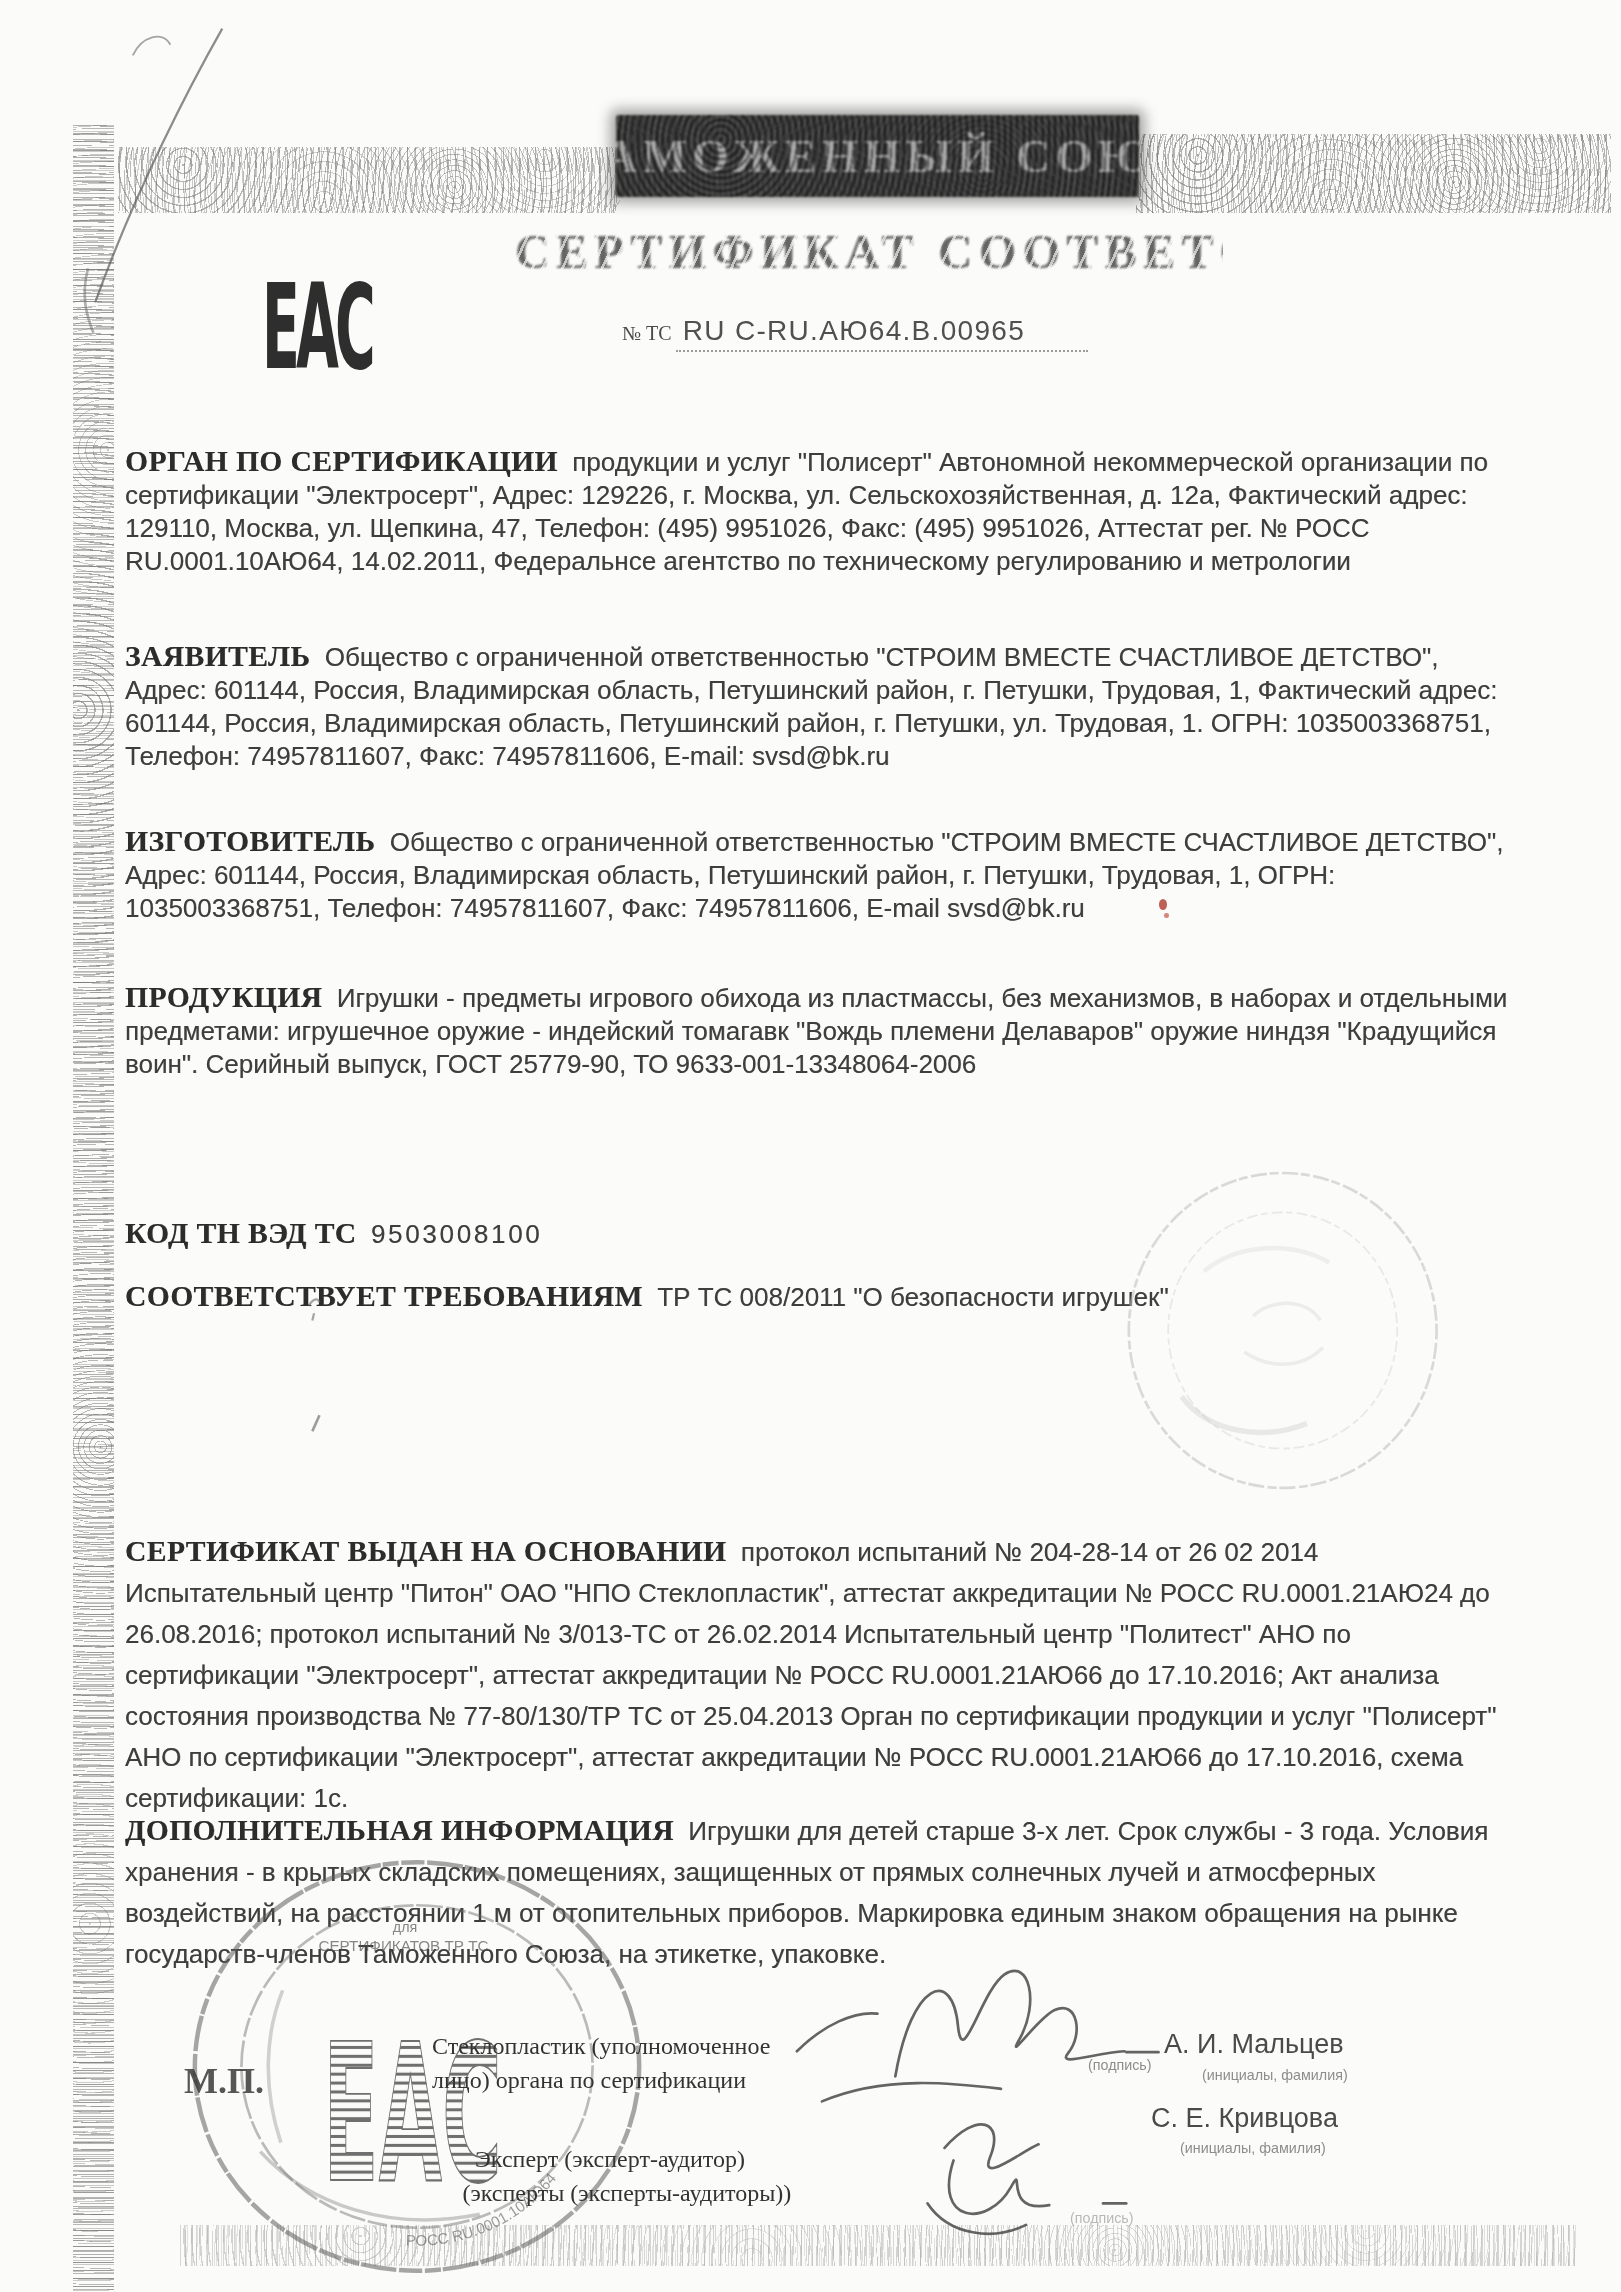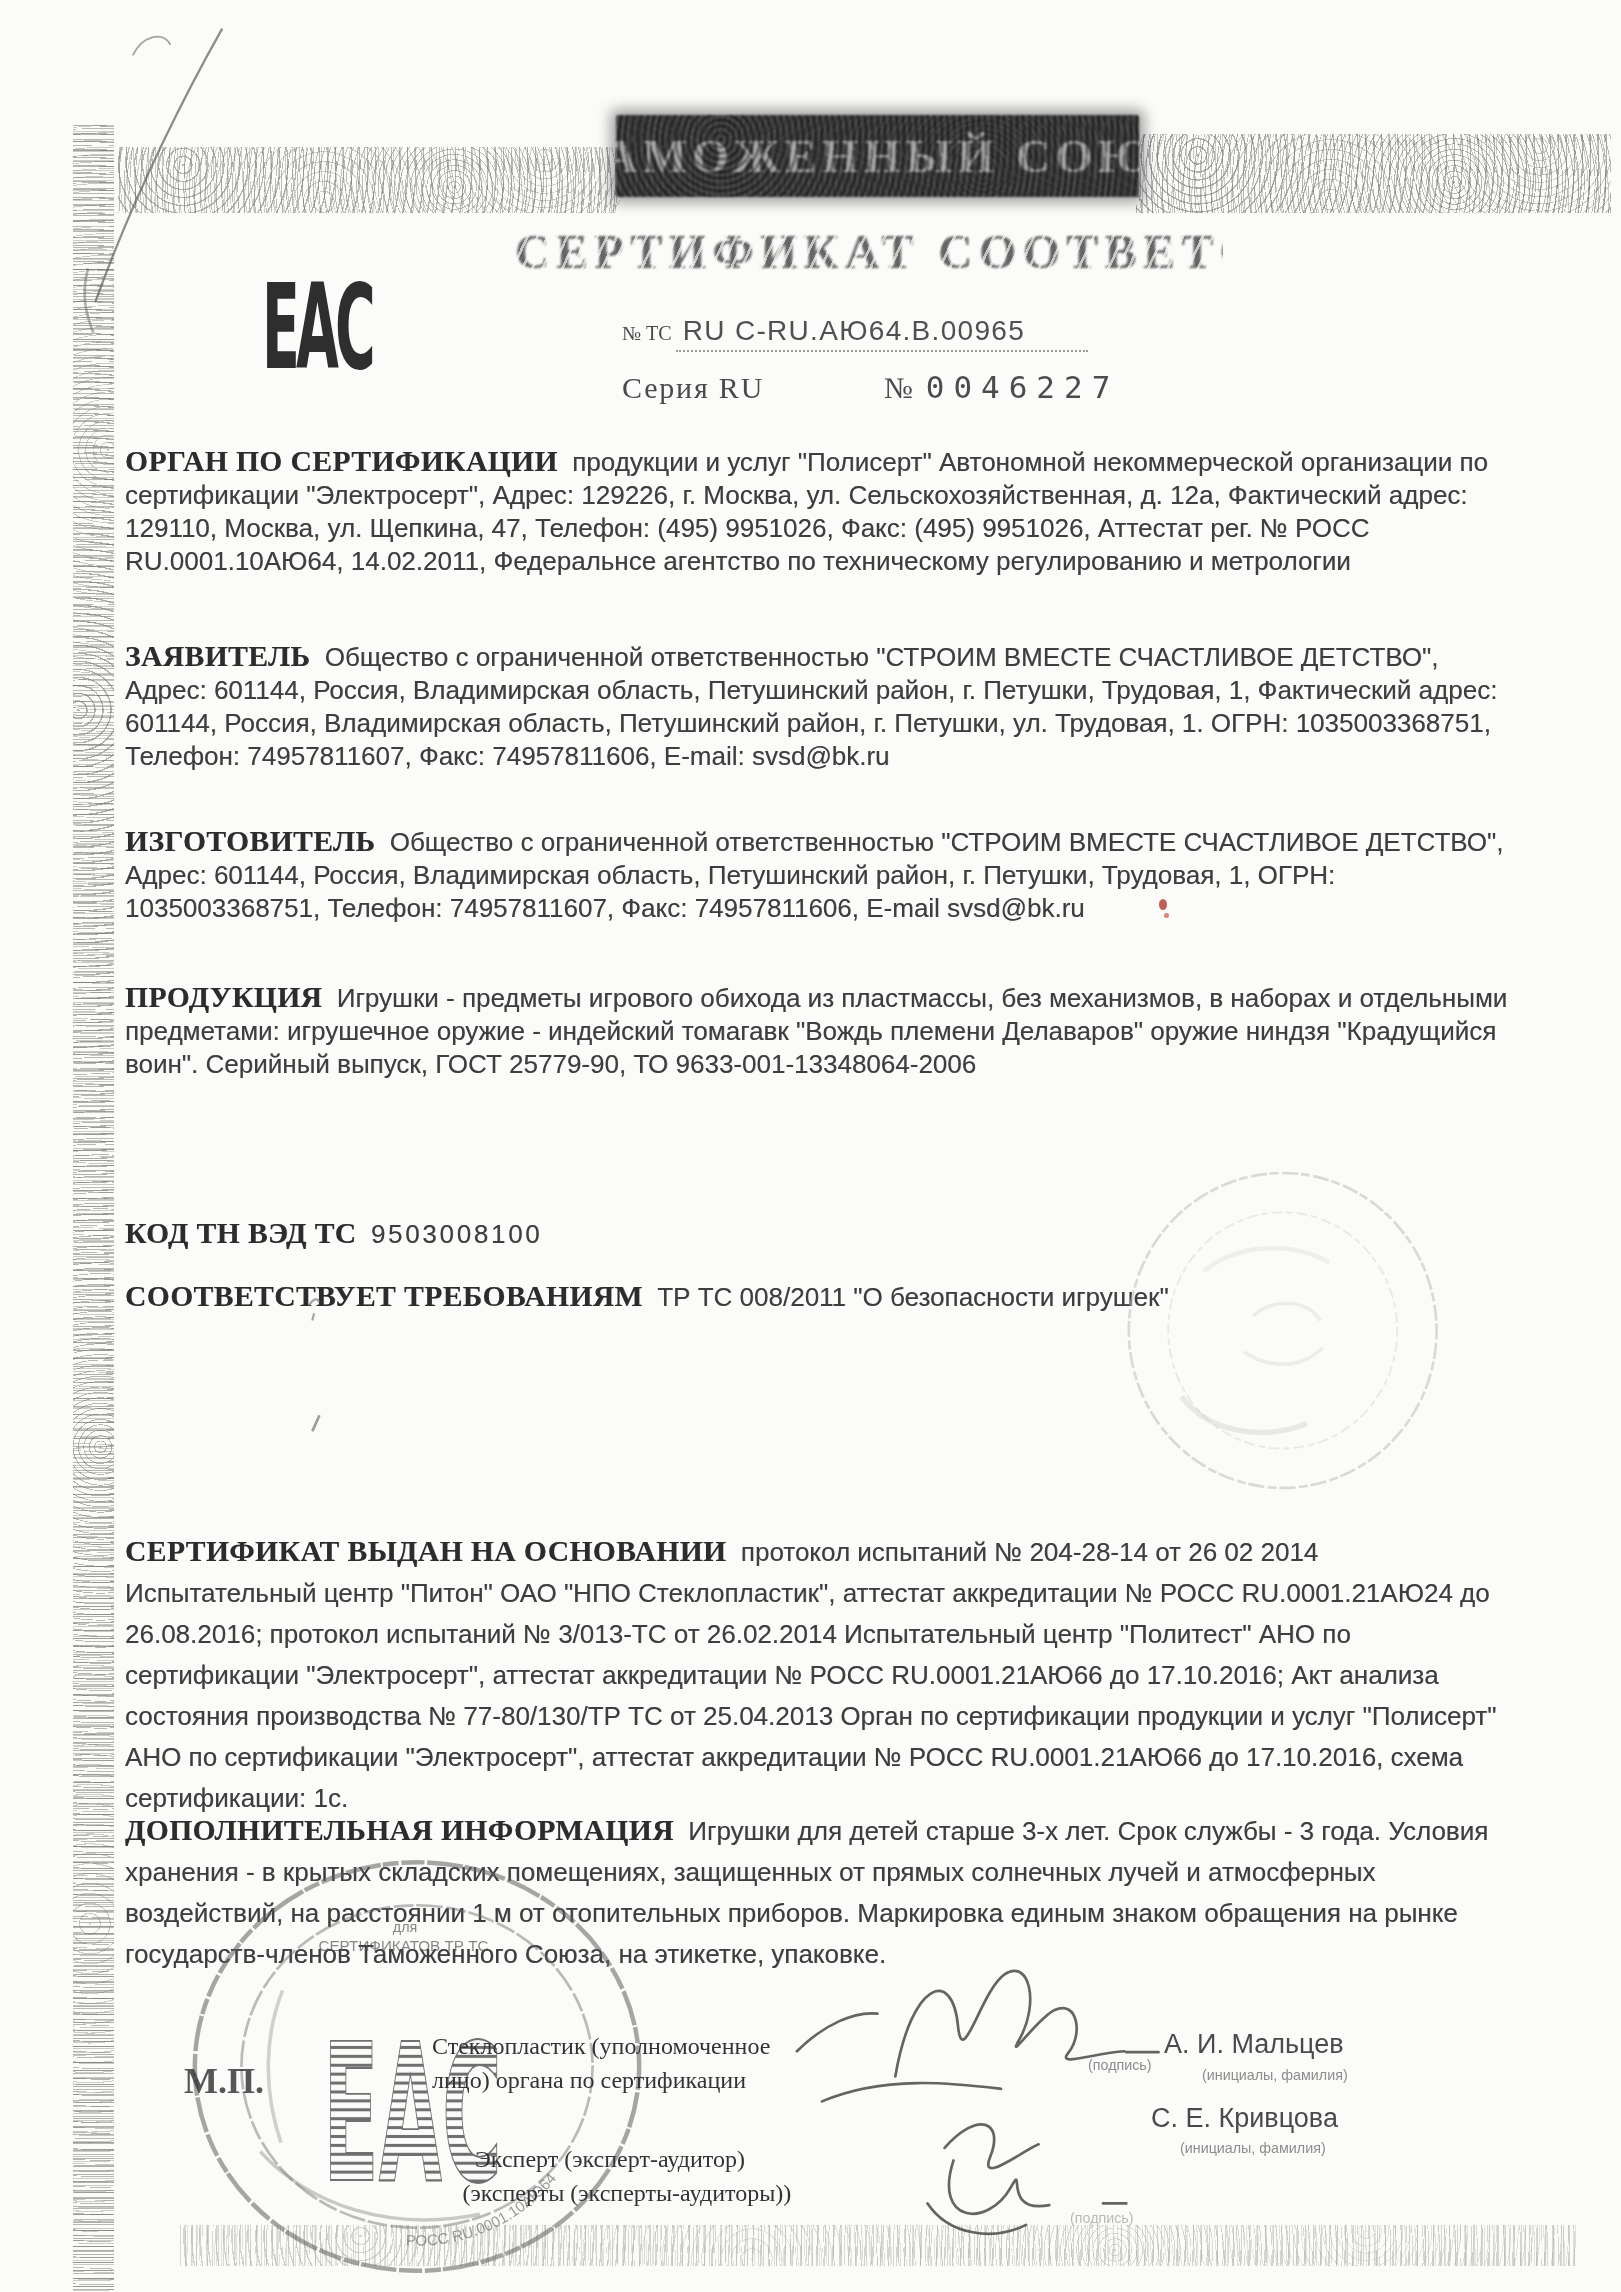--- a/index.html
+++ b/index.html
@@ -116,25 +116,20 @@
 
   <div class="band-title">
     <span>ТАМОЖЕННЫЙ СОЮЗ</span>
   </div>
   <div class="doc-title">СЕРТИФИКАТ СООТВЕТСТВИЯ</div>
   <div class="eac-logo">ЕАС</div>
 
   <div class="numline">
     <span class="lbl">№ ТС</span>
     <span class="val">RU C-RU.АЮ64.В.00965</span>
-  </div>
-  <div class="serline">
-    <span class="ser">Серия RU</span>
-    <span class="no">№</span>
-    <span class="serval">0046227</span>
   </div>
 
   <p class="p" style="top:419px">
     <span class="plabel">ОРГАН ПО СЕРТИФИКАЦИИ</span><span>продукции и услуг "Полисерт" Автономной некоммерческой организации по сертификации "Электросерт", Адрес: 129226, г. Москва, ул. Сельскохозяйственная, д. 12а, Фактический адрес: 129110, Москва, ул. Щепкина, 47, Телефон: (495) 9951026, Факс: (495) 9951026, Аттестат рег. № РОСС RU.0001.10АЮ64, 14.02.2011, Федеральнсе агентство по техническому регулированию и метрологии</span>
   </p>
 
   <p class="p" style="top:614px">
     <span class="plabel">ЗАЯВИТЕЛЬ</span><span>Общество с ограниченной ответственностью "СТРОИМ ВМЕСТЕ СЧАСТЛИВОЕ ДЕТСТВО", Адрес: 601144, Россия, Владимирская область, Петушинский район, г. Петушки, Трудовая, 1, Фактический адрес: 601144, Россия, Владимирская область, Петушинский район, г. Петушки, ул. Трудовая, 1. ОГРН: 1035003368751, Телефон: 74957811607, Факс: 74957811606, E-mail: svsd@bk.ru</span>
   </p>
 

